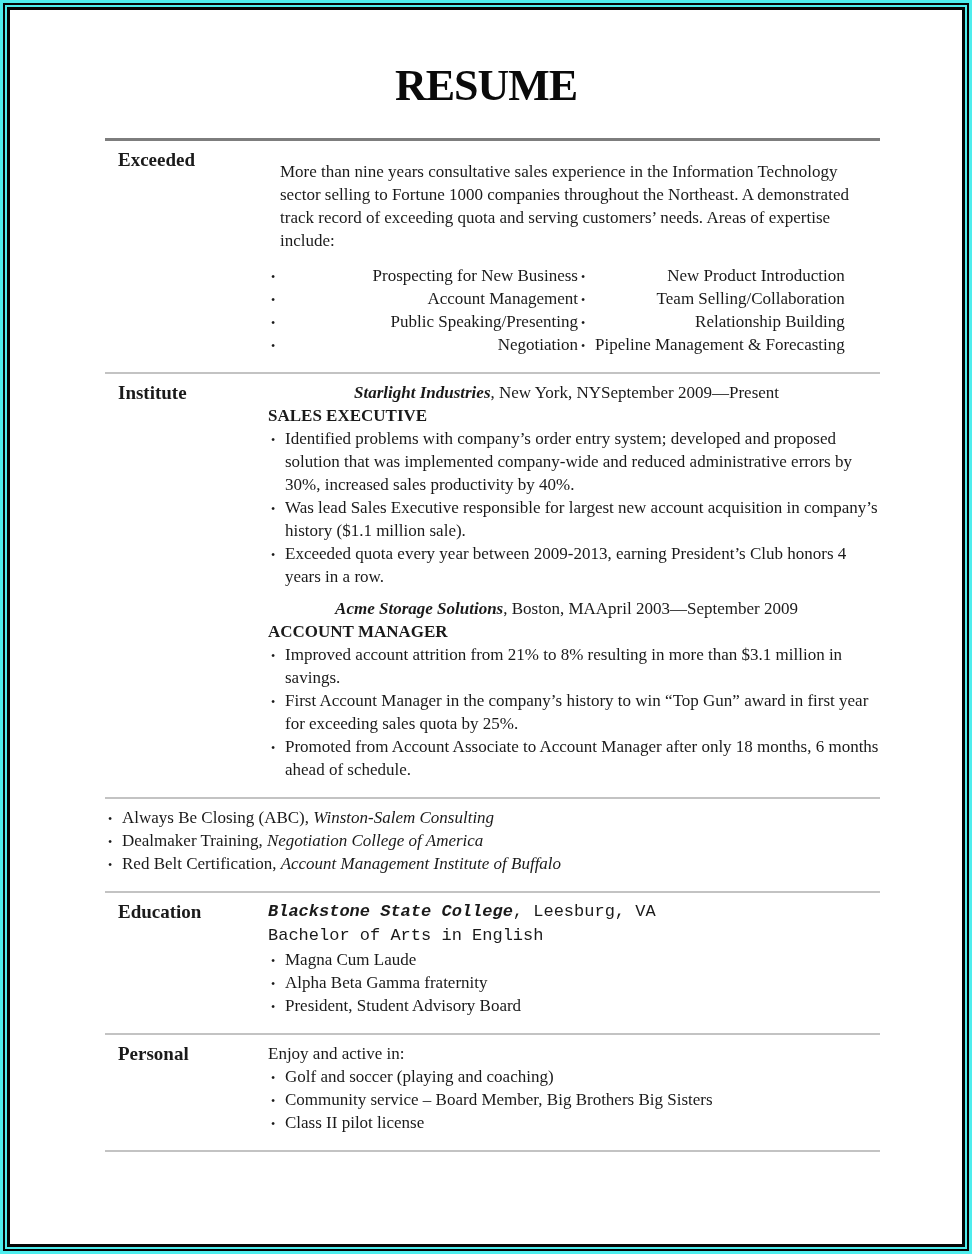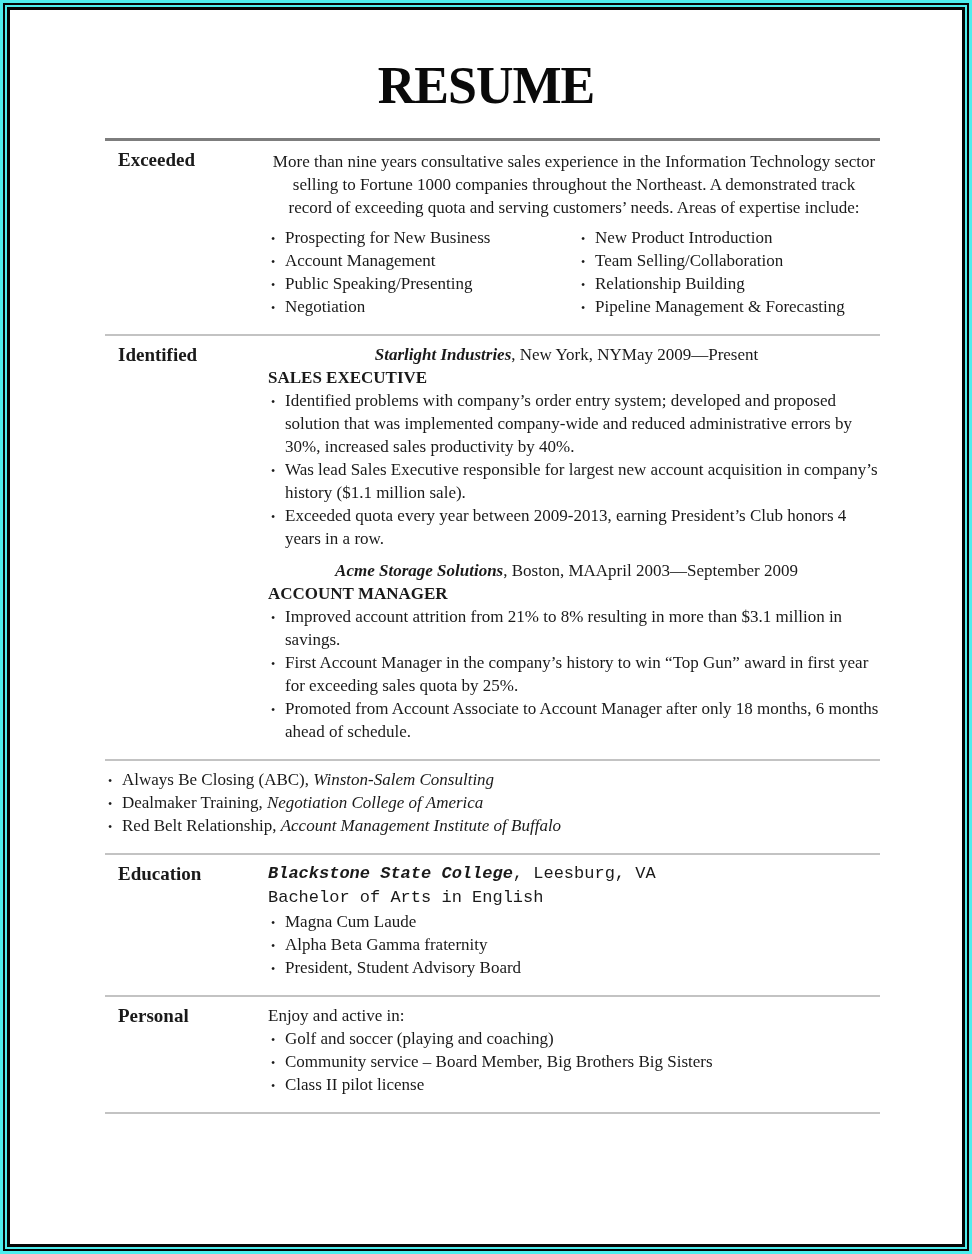--- a/index.html
+++ b/index.html
@@ -13,21 +13,21 @@
     width: 958px; height: 1240px;
     margin: 7px;
     background: #ffffff;
     border: 3px solid #050505;
     outline: 2px solid #050505;
     outline-offset: 2px;
     overflow: hidden;
   }
   h1.page-title {
     text-align: center;
-    font-size: 52px;
+    font-size: 44px;
     line-height: 60px;
     font-weight: bold;
     letter-spacing: -1px;
     margin: 46px 0 22px 0;
     color: #0a0a0a;
   }
   .content { margin: 0 82px 0 95px; }
   hr.divider {
     border: 0;
     border-top: 2px solid #c3c3c3;
@@ -37,22 +37,22 @@
   .row { display: flex; padding: 7px 0 16px 0; }
   .label {
     flex: 0 0 163px;
     width: 163px;
     padding-left: 13px;
     font-size: 19px;
     line-height: 24px;
     font-weight: bold;
   }
   .body { flex: 1; font-size: 17px; line-height: 23px; }
-  .para { margin: 2px; text-align: center; }
-  .cols { display: flex; margin-top: 7px; }
+  .para { margin: 12px; }
+  .cols { display: flex; margin-top: 7px; text-align: right; }
   .col-left { flex: 0 0 310px; width: 310px; }
   ul.bullets { list-style: none; margin: 0; padding: 0; }
   ul.bullets li { padding-left: 17px; position: relative; }
   ul.bullets li::before {
     content: "\2022";
     position: absolute;
     left: 3px; top: 2px;
     font-size: 12px;
   }
   .job + .job { margin-top: 9px; }
@@ -89,27 +89,27 @@
             <li>Relationship Building</li>
             <li>Pipeline Management &amp; Forecasting</li>
           </ul>
         </div>
       </div>
     </section>
 
     <hr class="divider">
 
     <section class="row">
-      <div class="label">Identified</div>
+      <div class="label">Institute</div>
       <div class="body">
 
         <div class="job">
           <div class="job-header">
             <span><span class="company">Starlight Industries</span><span>, New York, NY</span></span>
-            <span class="job-dates">May 2009—Present</span>
+            <span class="job-dates">September 2009—Present</span>
           </div>
           <div class="job-role">SALES EXECUTIVE</div>
           <ul class="bullets">
             <li>Identified problems with company’s order entry system; developed and proposed solution that was implemented company-wide and reduced administrative errors by 30%, increased sales productivity by 40%.</li>
             <li>Was lead Sales Executive responsible for largest new account acquisition in company’s history ($1.1 million sale).</li>
             <li>Exceeded quota every year between 2009-2013, earning President’s Club honors 4 years in a row.</li>
           </ul>
         </div>
 
         <div class="job">
@@ -128,21 +128,21 @@
       </div>
     </section>
 
     <hr class="divider">
 
     <section class="row">
       <div class="body">
         <ul class="bullets">
           <li><span>Always Be Closing (ABC), </span><span class="it">Winston-Salem Consulting</span></li>
           <li><span>Dealmaker Training, </span><span class="it">Negotiation College of America</span></li>
-          <li><span>Red Belt Relationship, </span><span class="it">Account Management Institute of Buffalo</span></li>
+          <li><span>Red Belt Certification, </span><span class="it">Account Management Institute of Buffalo</span></li>
         </ul>
       </div>
     </section>
 
     <hr class="divider">
 
     <section class="row">
       <div class="label">Education</div>
       <div class="body">
         <div class="edu-school"><span class="company">Blackstone State College</span><span>, Leesburg, VA</span></div>

